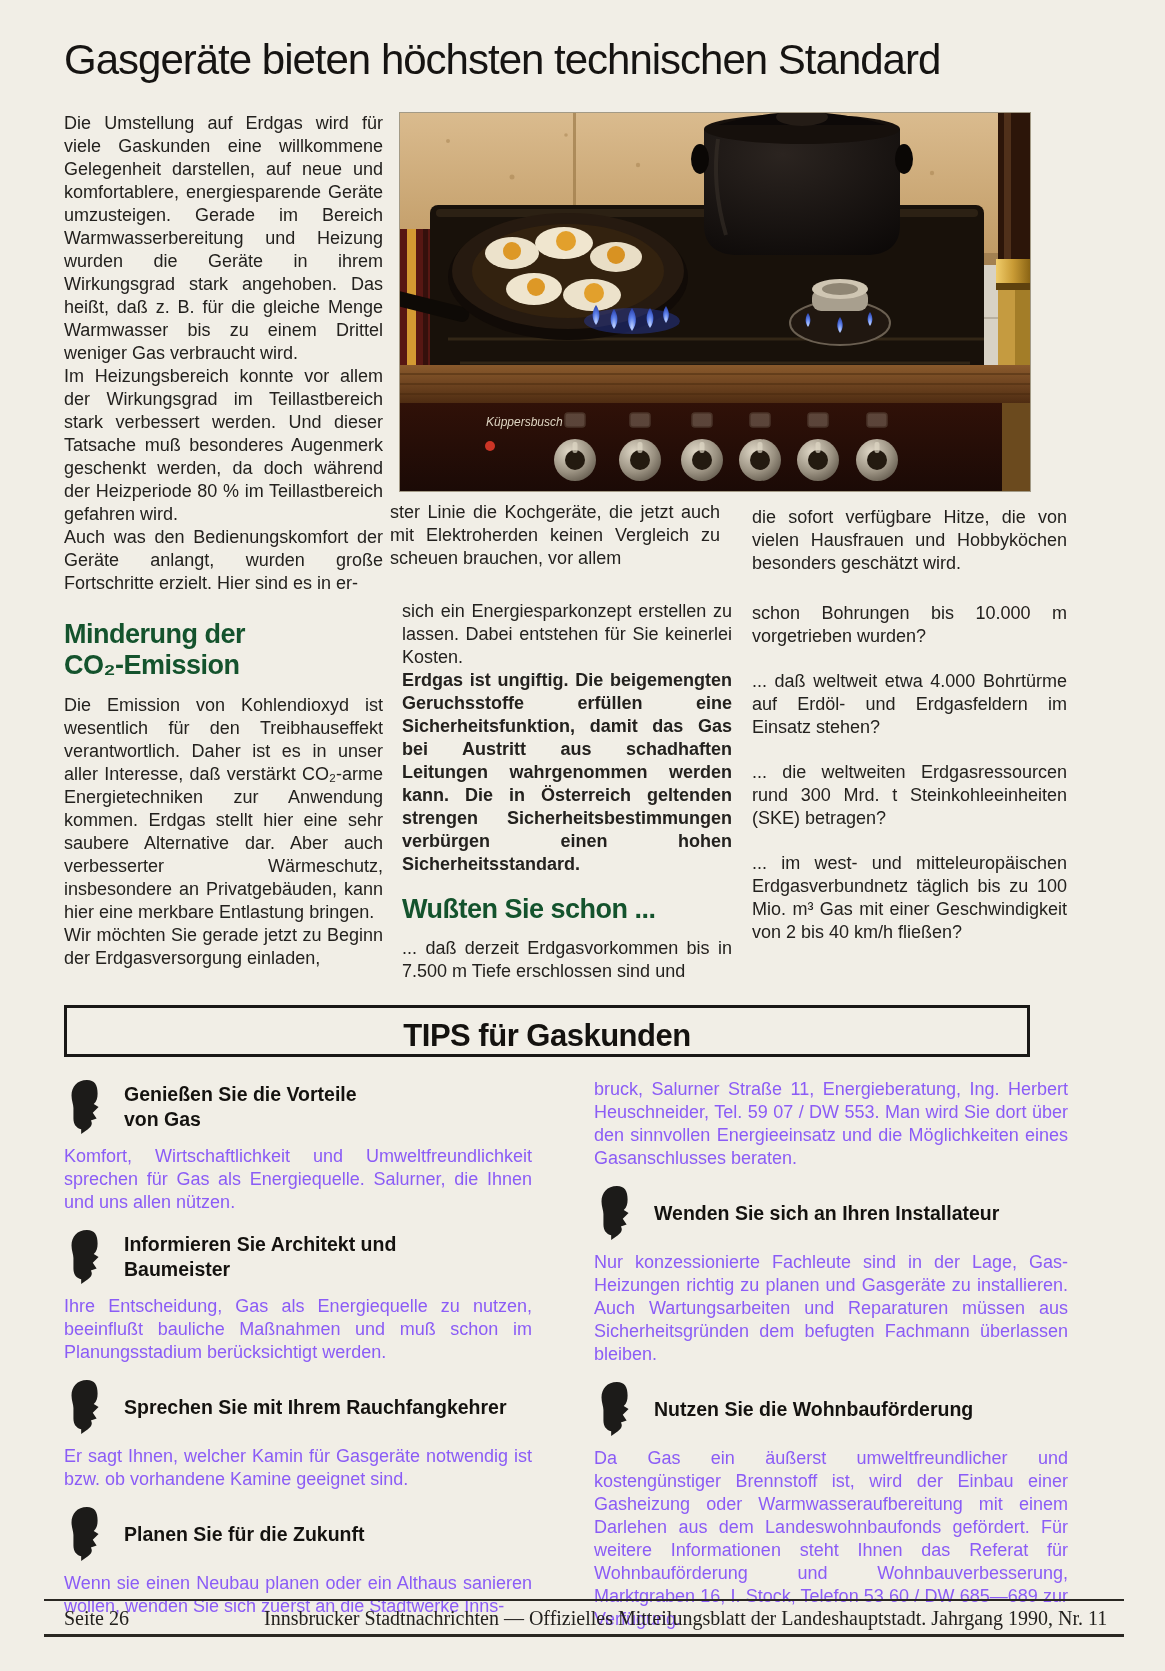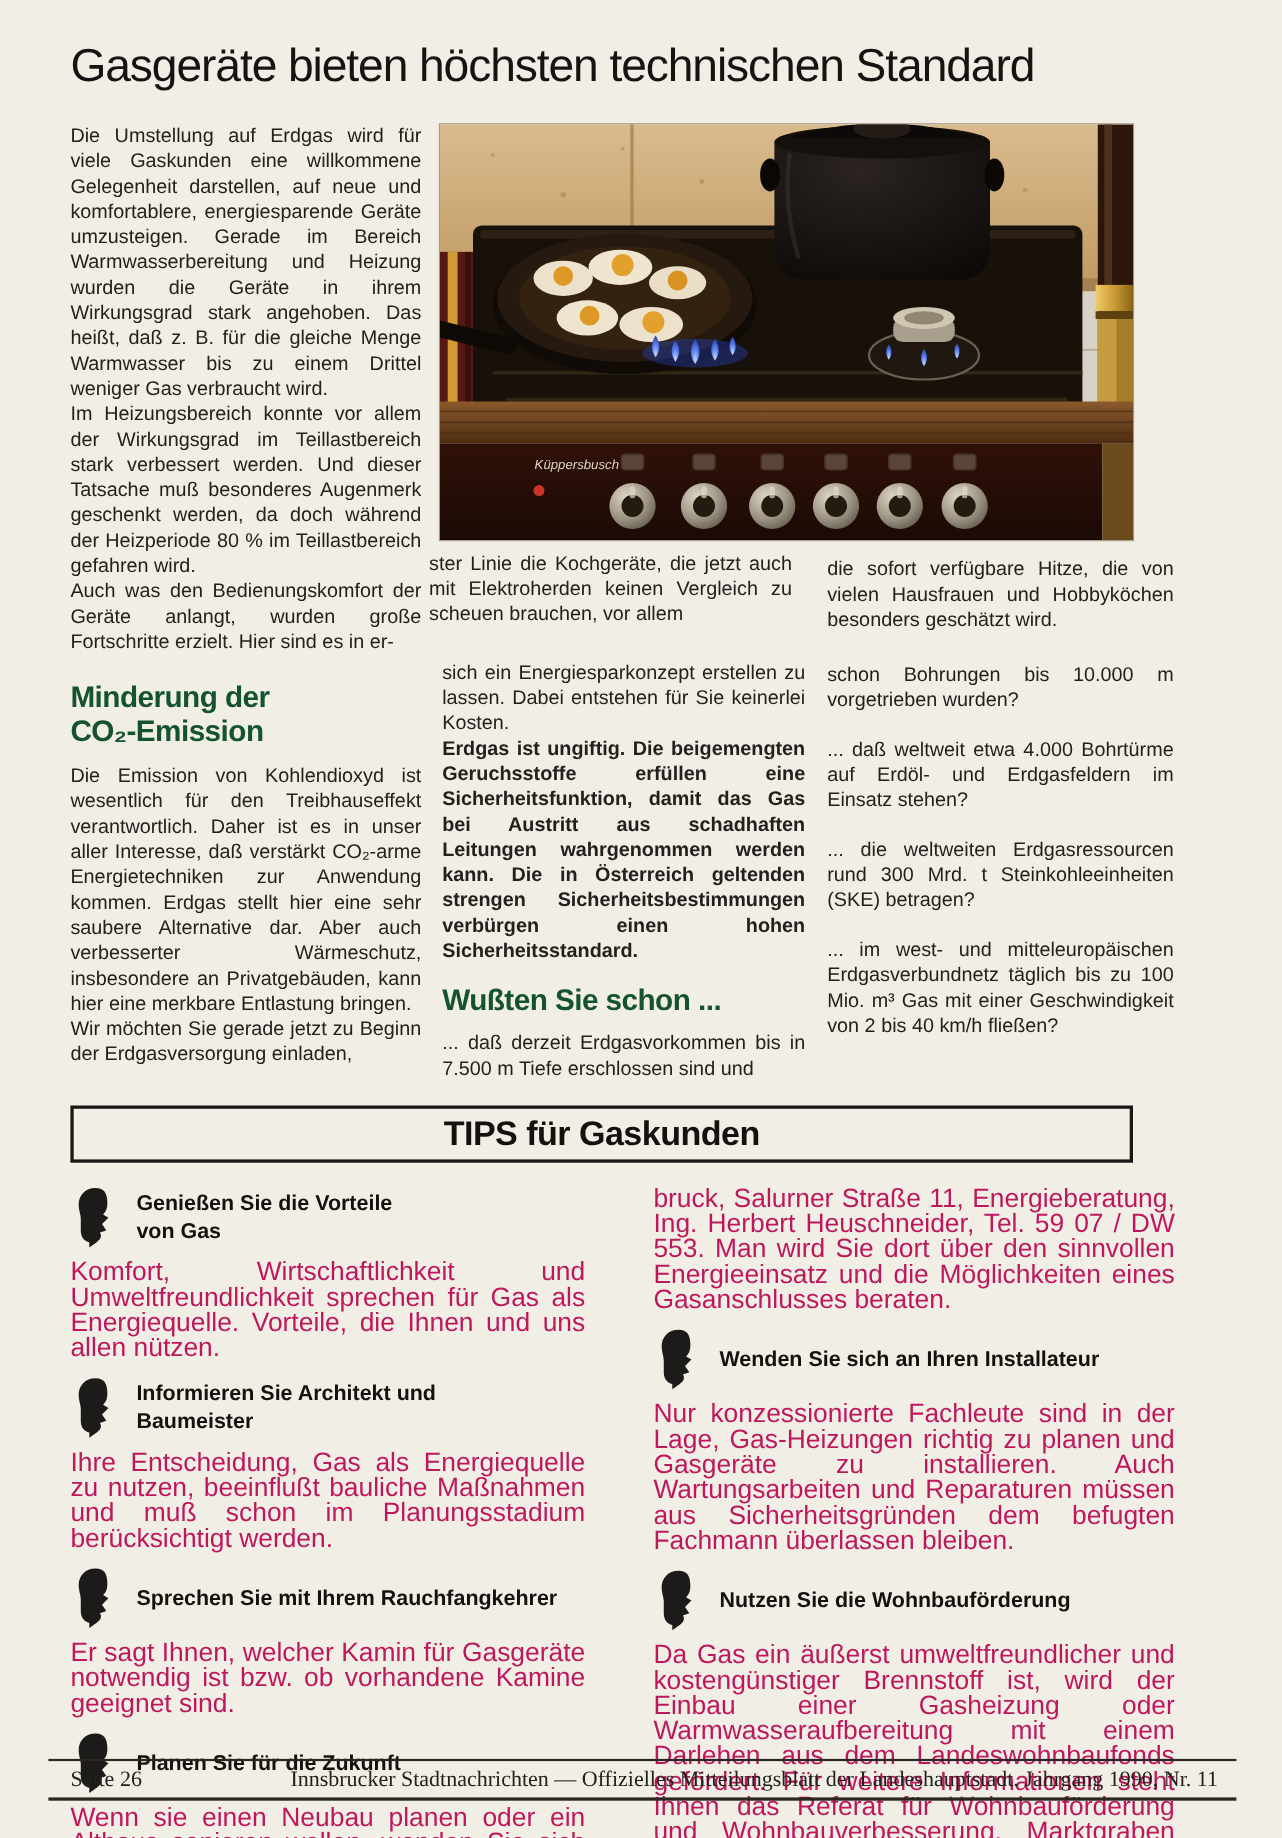--- a/index.html
+++ b/index.html
@@ -26,31 +26,31 @@
   svg text { font-family:"Liberation Sans", sans-serif; }
   .cap-mid   { position:absolute; left:390px; top:501px; width:330px; }
   .cap-right { position:absolute; left:752px; top:506px; width:315px; }
   .col-mid-lower   { position:absolute; left:402px; top:600px; width:330px; }
   .col-right-lower { position:absolute; left:752px; top:602px; width:315px; }
   .bold-para { font-weight:bold; }
   .col-mid-lower .section-h { margin:18px 0 12px 0; }
   .col-right-lower p + p { margin-top:22px; }
   .tips-box {
     position:absolute; left:64px; top:1005px; width:966px; height:52px;
-    border:3px solid #1a1816; display:flex; align-items:center; justify-content:center;
+    border:3px solid #1a1816; display:flex; align-items:flex-end; justify-content:center;
   }
   .tips-title { font-size:31px; font-weight:bold; letter-spacing:-0.5px; color:#14120f; }
   .tips-left  { position:absolute; left:64px;  top:1064px; width:468px; }
   .tips-right { position:absolute; left:594px; top:1064px; width:474px; }
   .tip-header { display:flex; align-items:center; gap:16px; margin:14px 0 9px 0; }
   .tip-header svg.head-icon { width:44px; height:58px; flex:none; }
   .tip-heading { font-size:19.5px; font-weight:bold; line-height:25px; color:#14120f; max-width:400px; }
   .tip-heading span { display:block; }
   .tip-heading span:empty { display:none; }
-  .tip-body { font-size:24px; line-height:23px; text-align:justify; color:#be185d; margin:0; }
+  .tip-body { font-size:18px; line-height:23px; text-align:justify; color:#8b5cf6; margin:0; }
   .footer-rule-top    { position:absolute; left:44px; top:1599px; width:1080px; height:2px; background:#2a2722; }
   .footer-rule-bottom { position:absolute; left:44px; top:1634px; width:1080px; height:3px; background:#2a2722; }
   .footer-row {
     position:absolute; left:44px; top:1604px; width:1080px; height:28px;
     display:flex; align-items:center;
     font-family:"Liberation Serif", serif; font-size:20px; color:#23211e;
   }
   .footer-page { width:220px; padding-left:20px; }
   .footer-masthead { flex:1; }
   .defs-holder { position:absolute; width:0; height:0; overflow:hidden; }
@@ -297,21 +297,21 @@
     <div class="tip-item">
       <div class="tip-header">
         <svg class="head-icon" viewBox="0 0 36 60" fill="#1c1b19">
             <use href="#headShape"></use>
           </svg>
         <div class="tip-heading">
           <span>Genießen Sie die Vorteile</span>
           <span>von Gas</span>
         </div>
       </div>
-      <p class="tip-body">Komfort, Wirtschaftlichkeit und Umweltfreundlichkeit sprechen für Gas als Energiequelle. Vorteile, die Ihnen und uns allen nützen.</p>
+      <p class="tip-body">Komfort, Wirtschaftlichkeit und Umweltfreundlichkeit sprechen für Gas als Energiequelle. Salurner, die Ihnen und uns allen nützen.</p>
     </div>
     <div class="tip-item">
       <div class="tip-header">
         <svg class="head-icon" viewBox="0 0 36 60" fill="#1c1b19">
             <use href="#headShape"></use>
           </svg>
         <div class="tip-heading">
           <span>Informieren Sie Architekt und</span>
           <span>Baumeister</span>
         </div>

